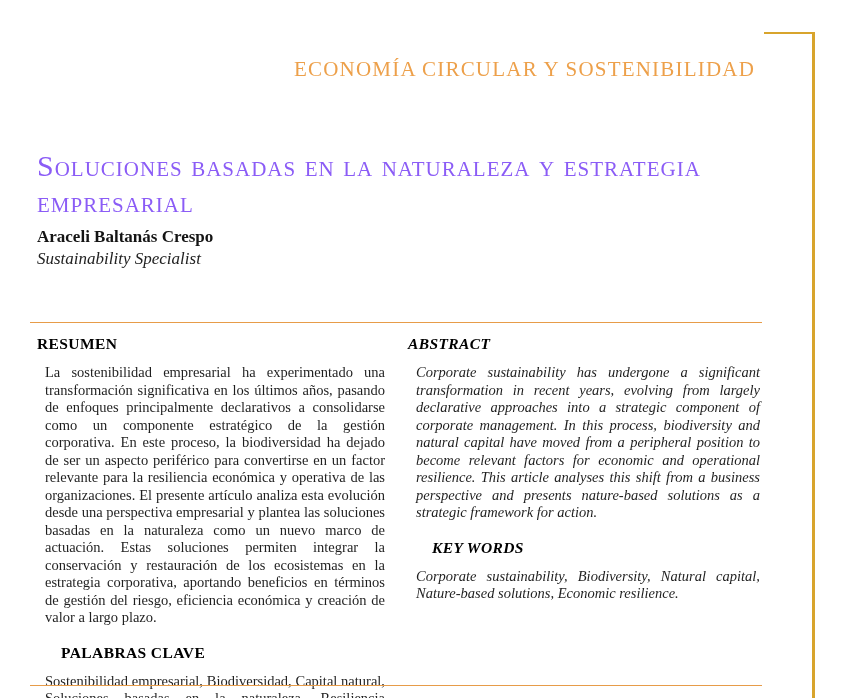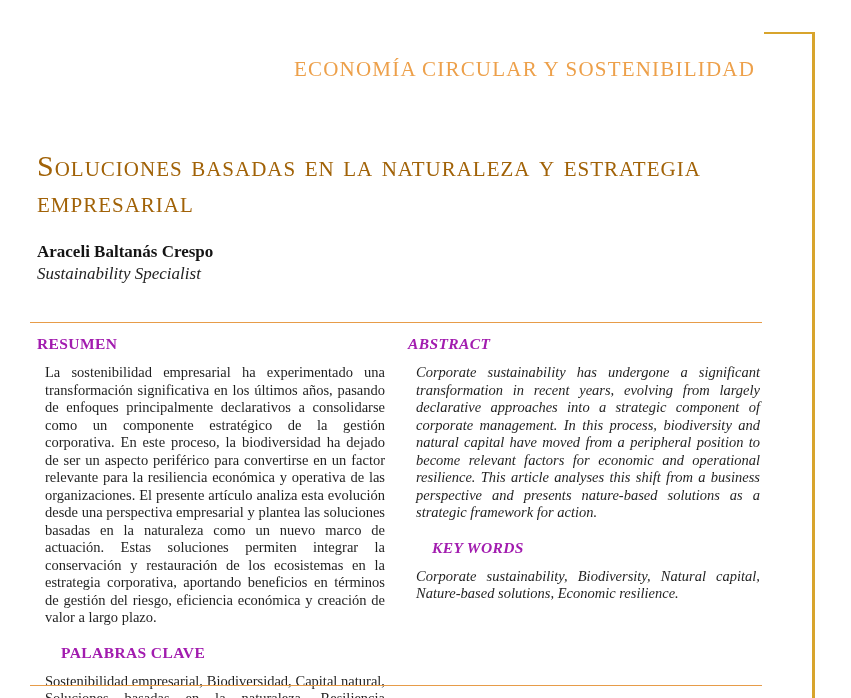--- a/index.html
+++ b/index.html
@@ -52,28 +52,28 @@
     position: absolute;
     left: 37px;
     top: 148px;
     width: 700px;
     margin: 0;
     font-size: 30px;
     line-height: 1.2;
     font-weight: normal;
     font-variant: small-caps;
     letter-spacing: 1px;
-    color: #a16207;
+    color: #8b5cf6;
   }
 
   
   .author-block {
     position: absolute;
     left: 37px;
-    top: 241px;
+    top: 226px;
     font-size: 17px;
     line-height: 1.3;
   }
   .author-name { font-weight: bold; color: #141414; }
   .author-role { font-style: italic; color: #222222; }
 
   
   .rule {
     position: absolute;
     left: 30px;
@@ -90,21 +90,21 @@
     top: 335px;
   }
   .col-left  { left: 37px;  width: 356px; }
   .col-right { left: 408px; width: 360px; }
 
   .col h2 {
     margin: 0 0 11px 0;
     font-size: 15.5px;
     font-weight: bold;
     letter-spacing: 0.4px;
-    color: #a21caf;
+    color: #000000;
   }
   .col h2.heading-gap { margin-top: 17px; margin-left: 24px; }
   .col p {
     margin: 8px;
     font-size: 14.5px;
     line-height: 17.5px;
     text-align: justify;
     color: #1f1f1f;
   }
   .col p.para-gap { margin-bottom: 11px; }

